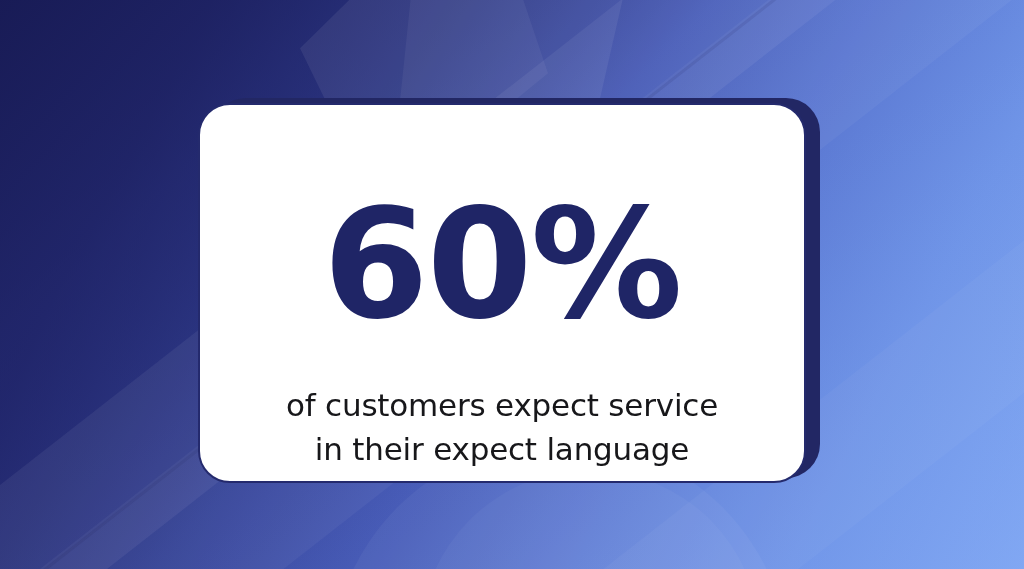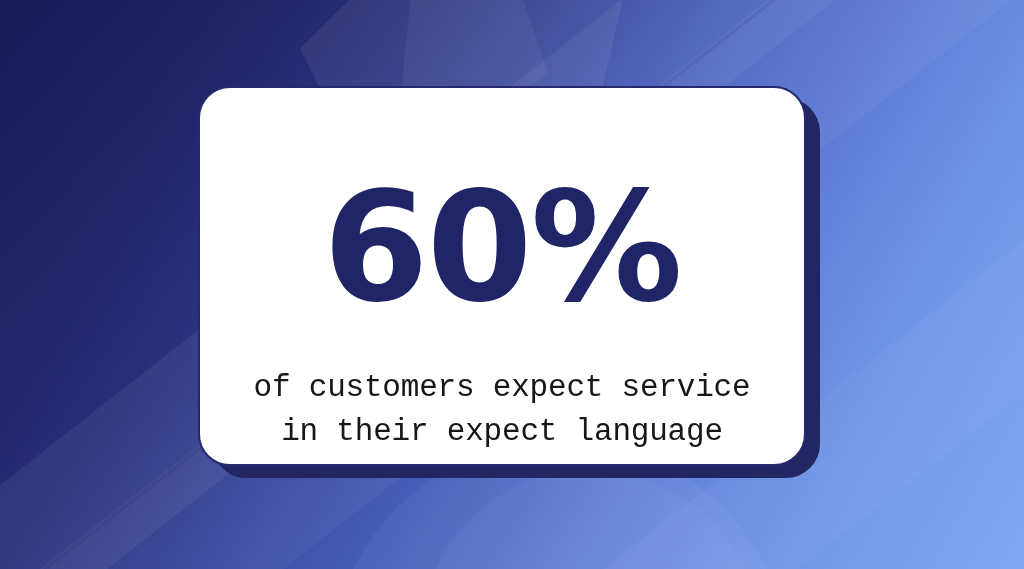--- a/index.html
+++ b/index.html
@@ -132,21 +132,21 @@
     left: 14px;
     top: 12px;
     width: 608px;
     height: 380px;
     border-radius: 34px;
     background: #222764;
   }
   .card {
     position: absolute;
     left: 0;
-    top: 0;
+    top: 17px;
     width: 608px;
     height: 380px;
     border-radius: 32px;
     background: #ffffff;
     border: 2px solid #242a6d;
     box-sizing: border-box;
     display: flex;
     flex-direction: column;
     align-items: center;
     justify-content: flex-start;
@@ -170,21 +170,21 @@
     padding: 0 28px;
     margin-top: 42px;
     font-size: 31px;
     line-height: 1.42;
     font-weight: 400;
     color: #17171a;
     text-align: center;
     letter-spacing: -0.2px;
     font-family: "DejaVu Sans", sans-serif;
   }
-  .caption-line { display: block; white-space: nowrap; font-family: Liberation Mono, monospace; }
+  .caption-line { display: block; white-space: nowrap; }
 </style>
 </head>
 <body>
 
 <div id="stage">
 
   <div class="bg-base"></div>
   <div class="bg-wash"></div>
 
   <div class="poly-top"></div>

